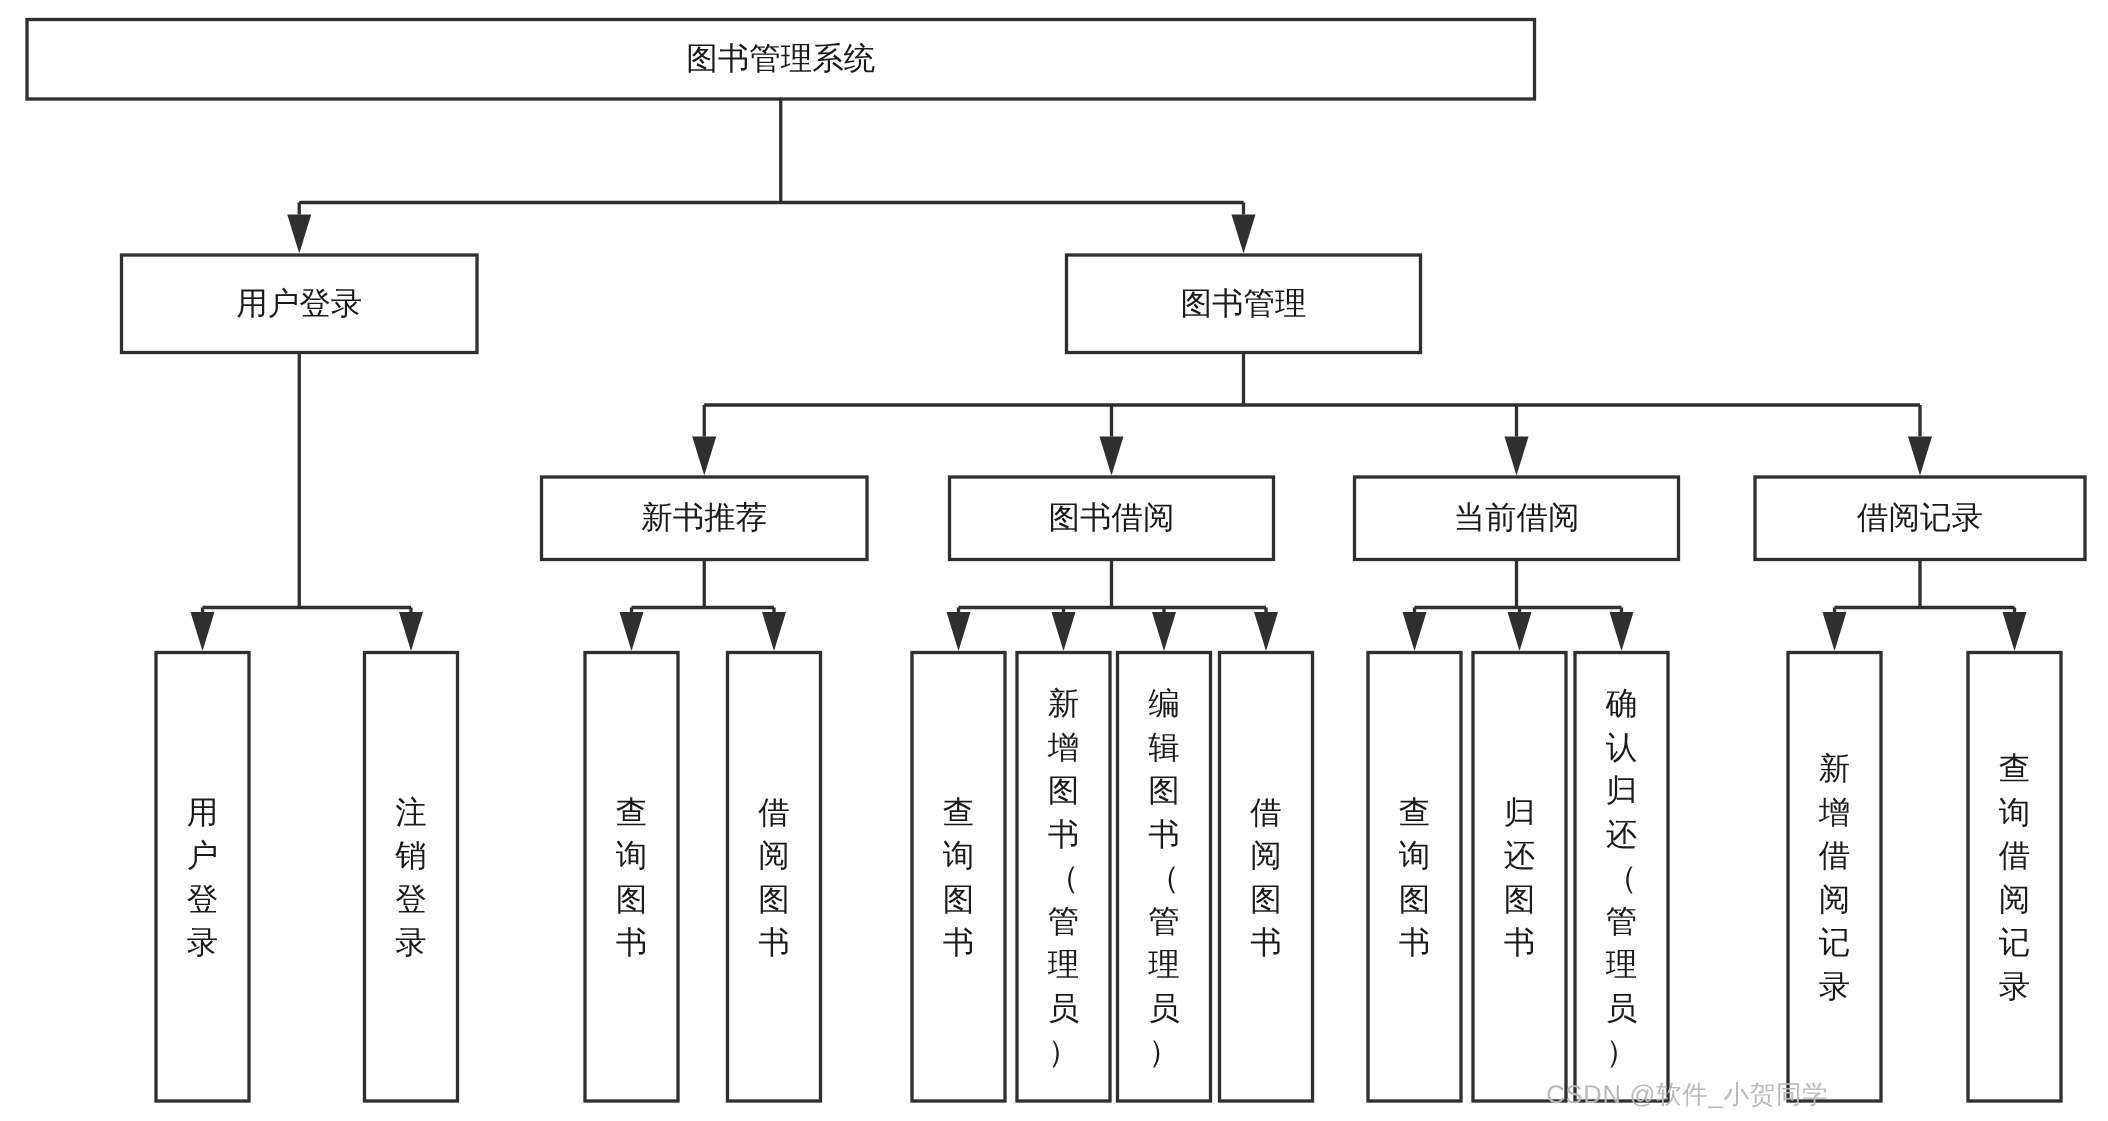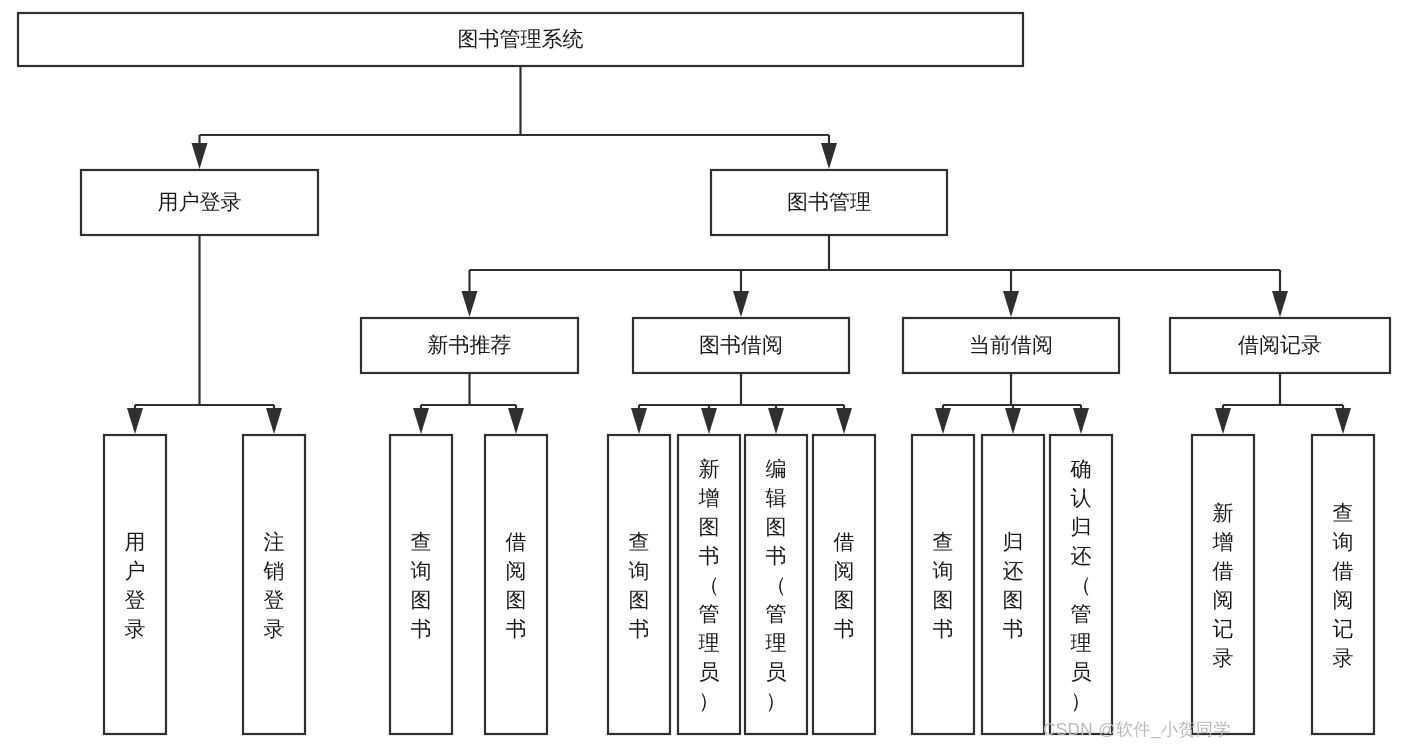--- a/index.html
+++ b/index.html
@@ -50,21 +50,21 @@
     dominant-baseline: middle;
   }
   .node-label-v {
     font-family: "Liberation Sans", "DejaVu Sans", sans-serif;
     font-size: 21px;
     fill: #1a1a1a;
     text-anchor: middle;
   }
   .watermark {
     position: absolute;
-    right: 16px;
+    right: 28px;
     bottom: 6px;
     font-family: "Liberation Sans", "DejaVu Sans", sans-serif;
     font-size: 17px;
     color: #b9b9b9;
     white-space: nowrap;
     letter-spacing: 0.5px;
     pointer-events: none;
   }
 </style>
 </head>

